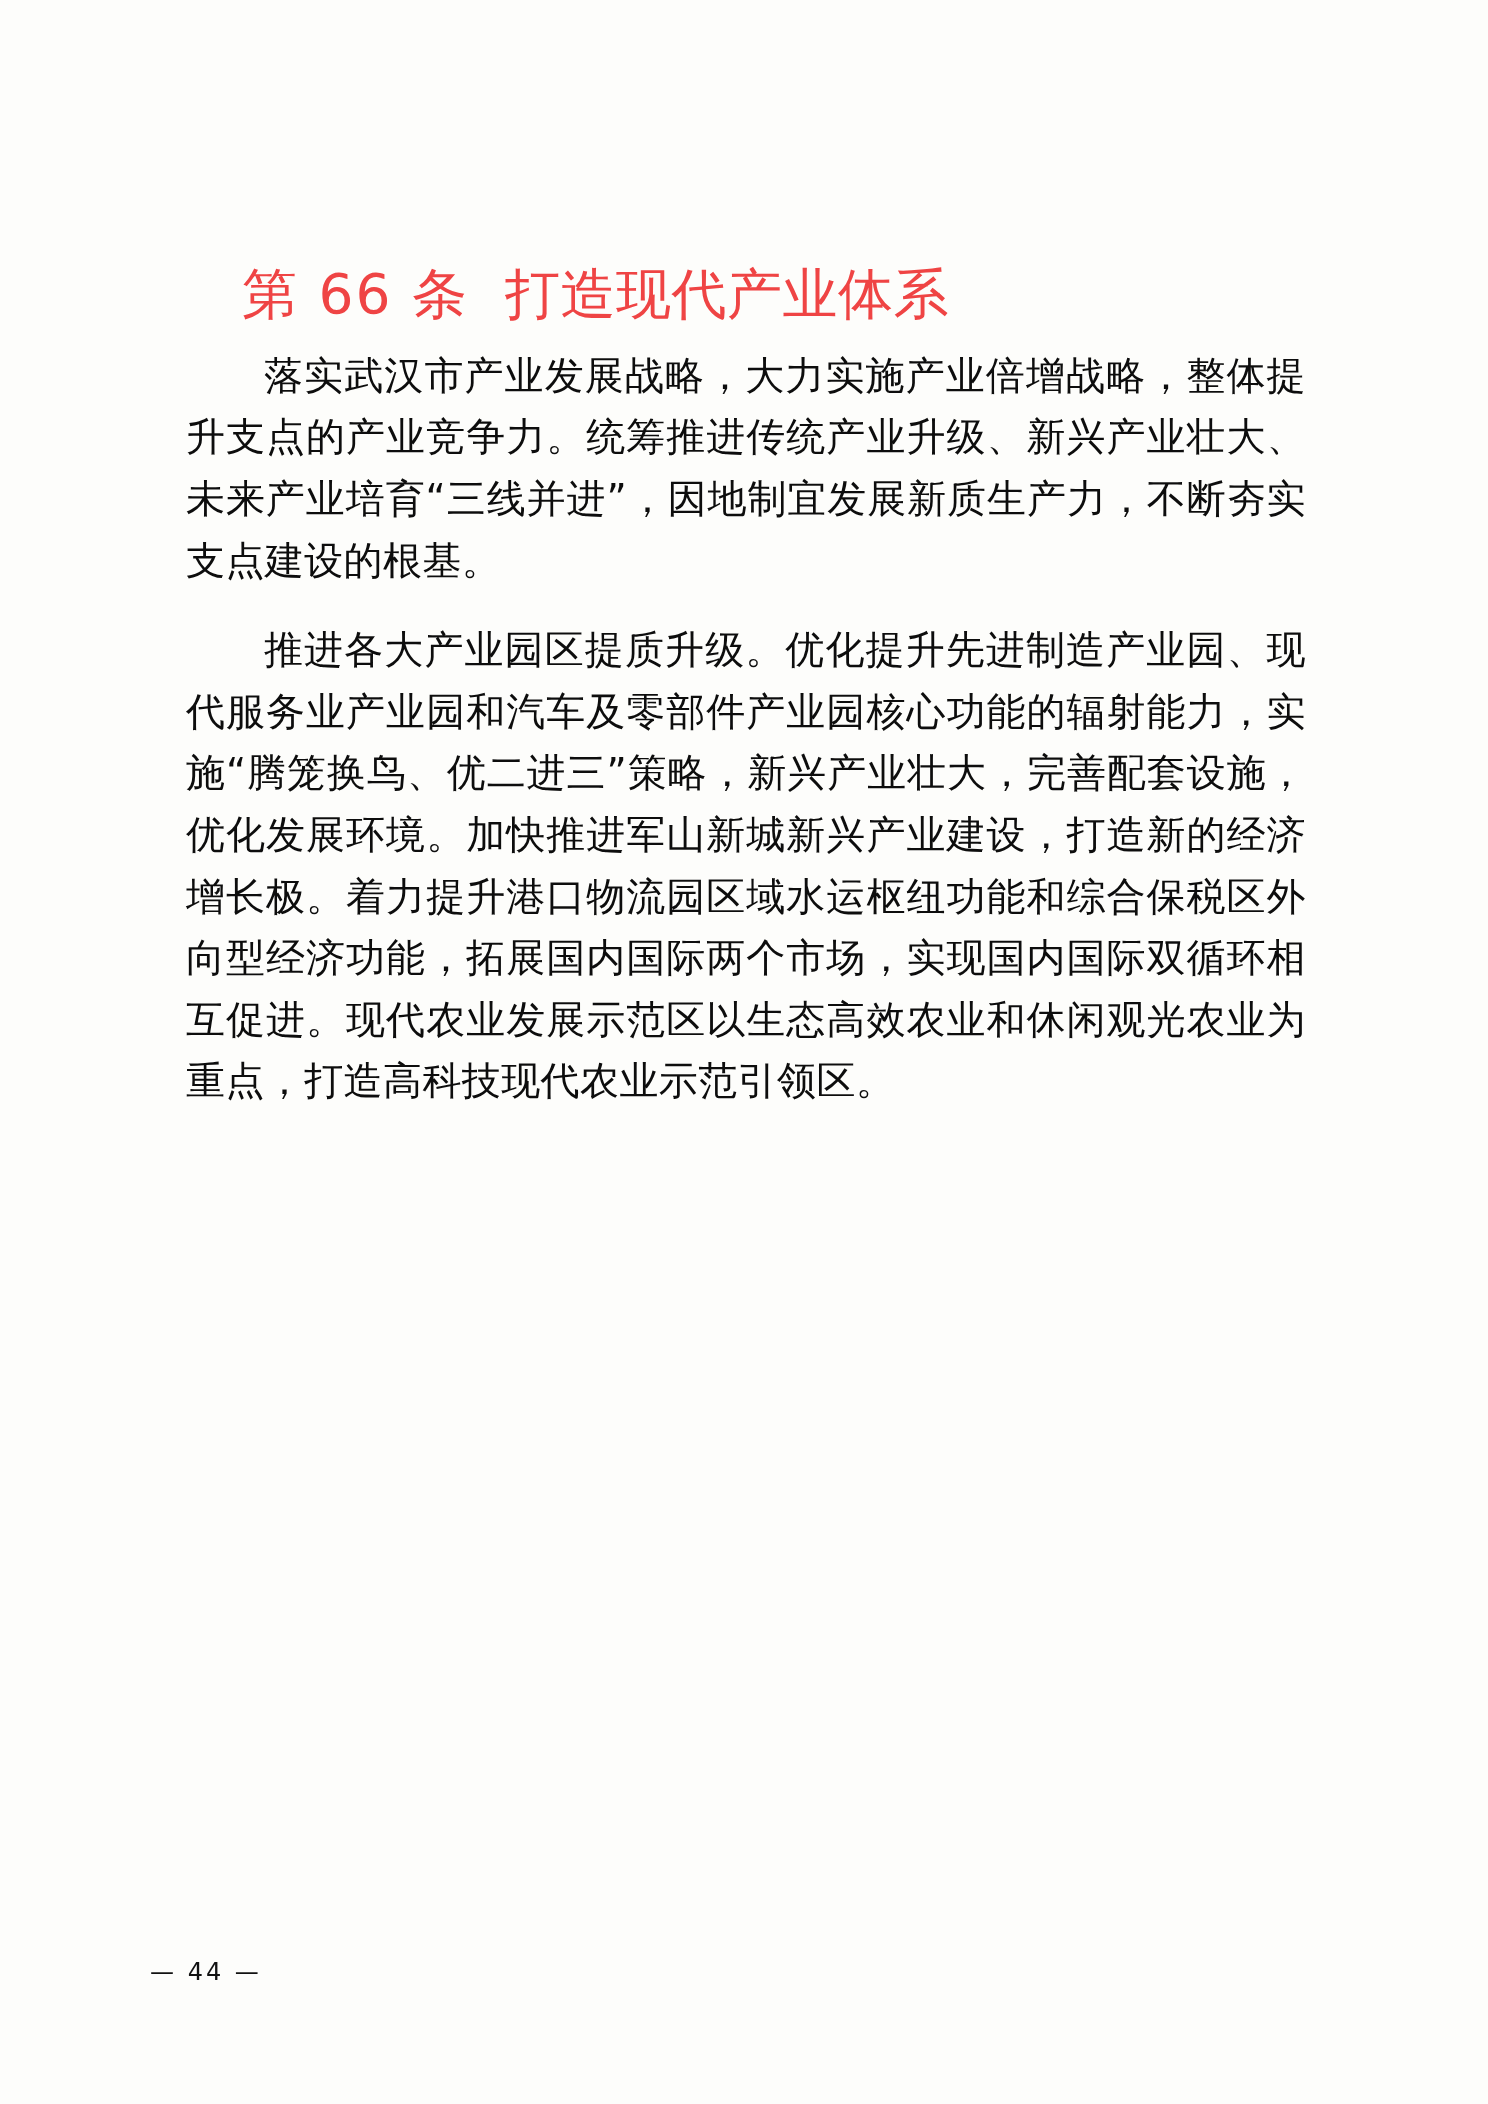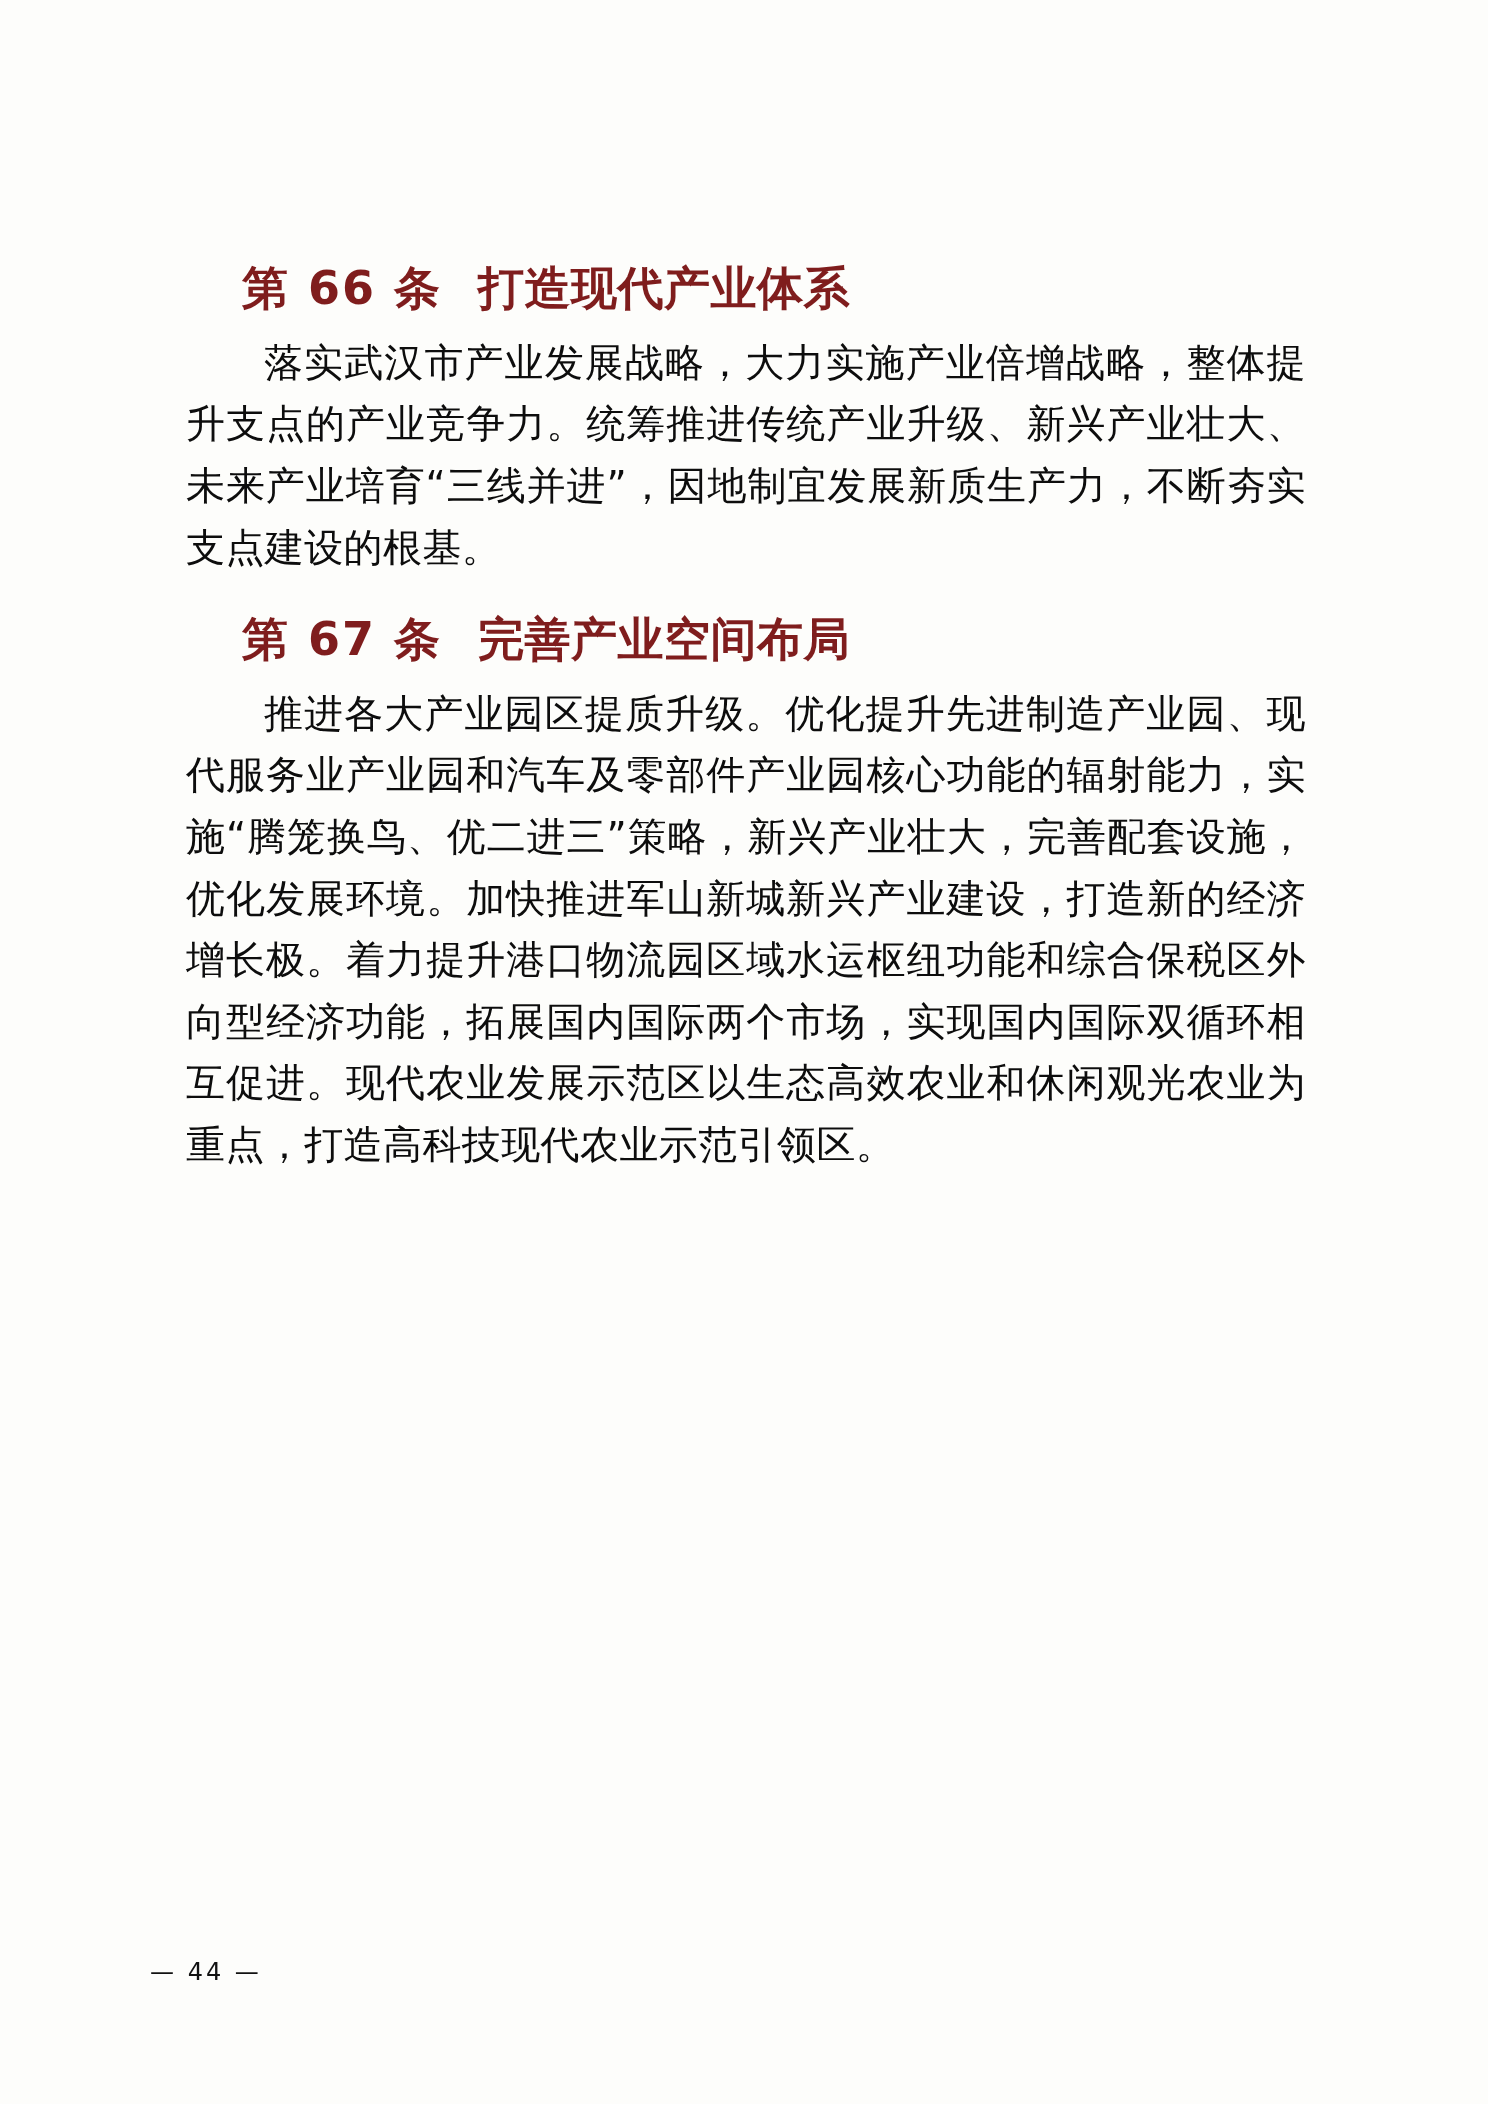--- a/index.html
+++ b/index.html
@@ -17,27 +17,27 @@
     color: #111111;
     overflow: hidden;
   }
   .content {
     position: absolute;
     left: 186px;
     top: 255px;
     width: 1120px;
   }
   .heading {
-    font-size: 46px;
+    font-size: 55px;
     line-height: 1.45;
     letter-spacing: 0.5px;
     margin: 0 0 10px 0;
     padding-left: 56px;
-    font-weight: 700;
-    color: #7f1d1d;
+    font-weight: 400;
+    color: #ef4444;
   }
   .heading .num {
     letter-spacing: 2px;
   }
   .heading .gap {
     display: inline-block;
     width: 36px;
   }
   .para {
     font-size: 39px;
@@ -73,23 +73,20 @@
   <div class="content">
 
     <h2 class="heading">
       <span class="num">第 66 条</span><span class="gap"></span><span>打造现代产业体系</span>
     </h2>
 
     <p class="para">落实武汉市产业发展战略，大力实施产业倍增战略，整体提升支点的产业竞争力。统筹推进传统产业升级、新兴产业壮大、未来产业培育“三线并进”，因地制宜发展新质生产力，不断夯实支点建设的根基。</p>
 
     <div class="block-gap"></div>
 
-    <h2 class="heading">
-      <span class="num">第 67 条</span><span class="gap"></span><span>完善产业空间布局</span>
-    </h2>
 
     <p class="para tight">推进各大产业园区提质升级。优化提升先进制造产业园、现代服务业产业园和汽车及零部件产业园核心功能的辐射能力，实施“腾笼换鸟、优二进三”策略，新兴产业壮大，完善配套设施，优化发展环境。加快推进军山新城新兴产业建设，打造新的经济增长极。着力提升港口物流园区域水运枢纽功能和综合保税区外向型经济功能，拓展国内国际两个市场，实现国内国际双循环相互促进。现代农业发展示范区以生态高效农业和休闲观光农业为重点，打造高科技现代农业示范引领区。</p>
 
 
   </div>
 
   <div class="page-number">— 44 —</div>
 
 </div>
 

